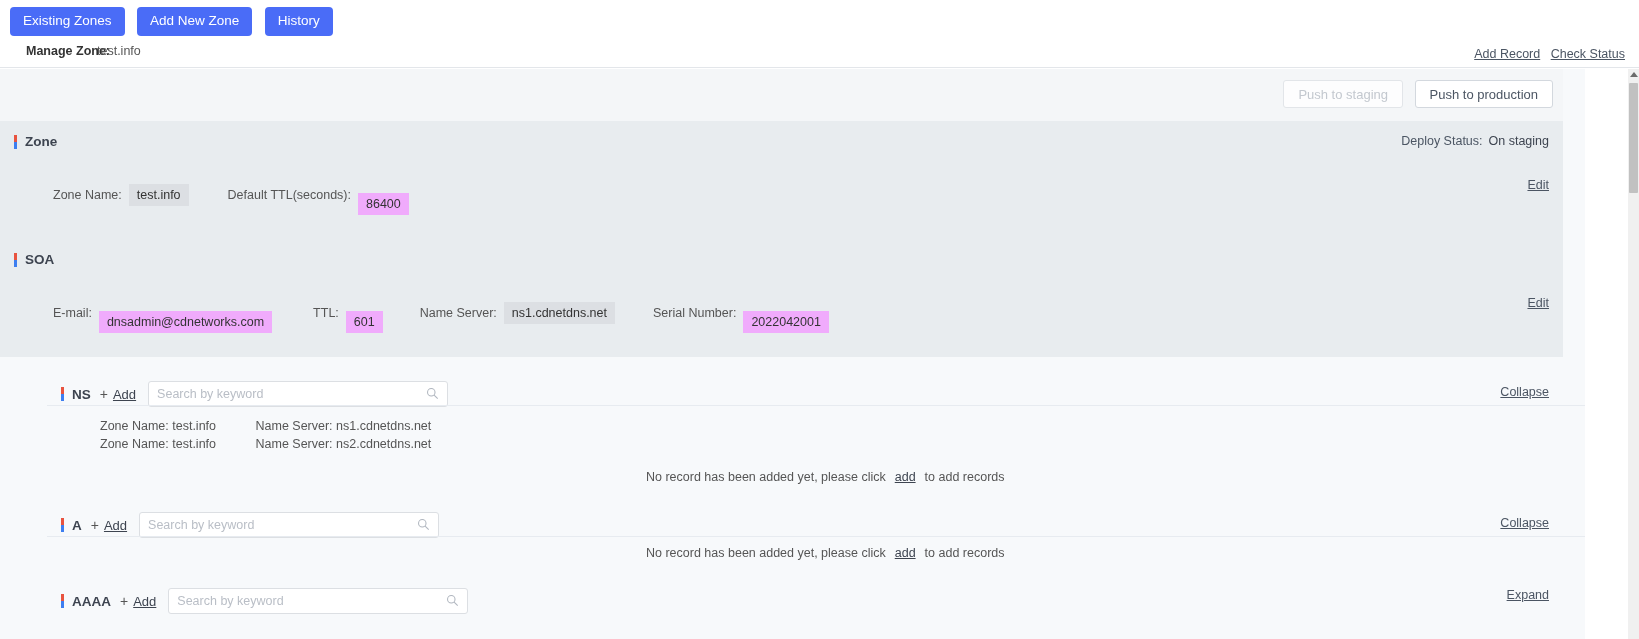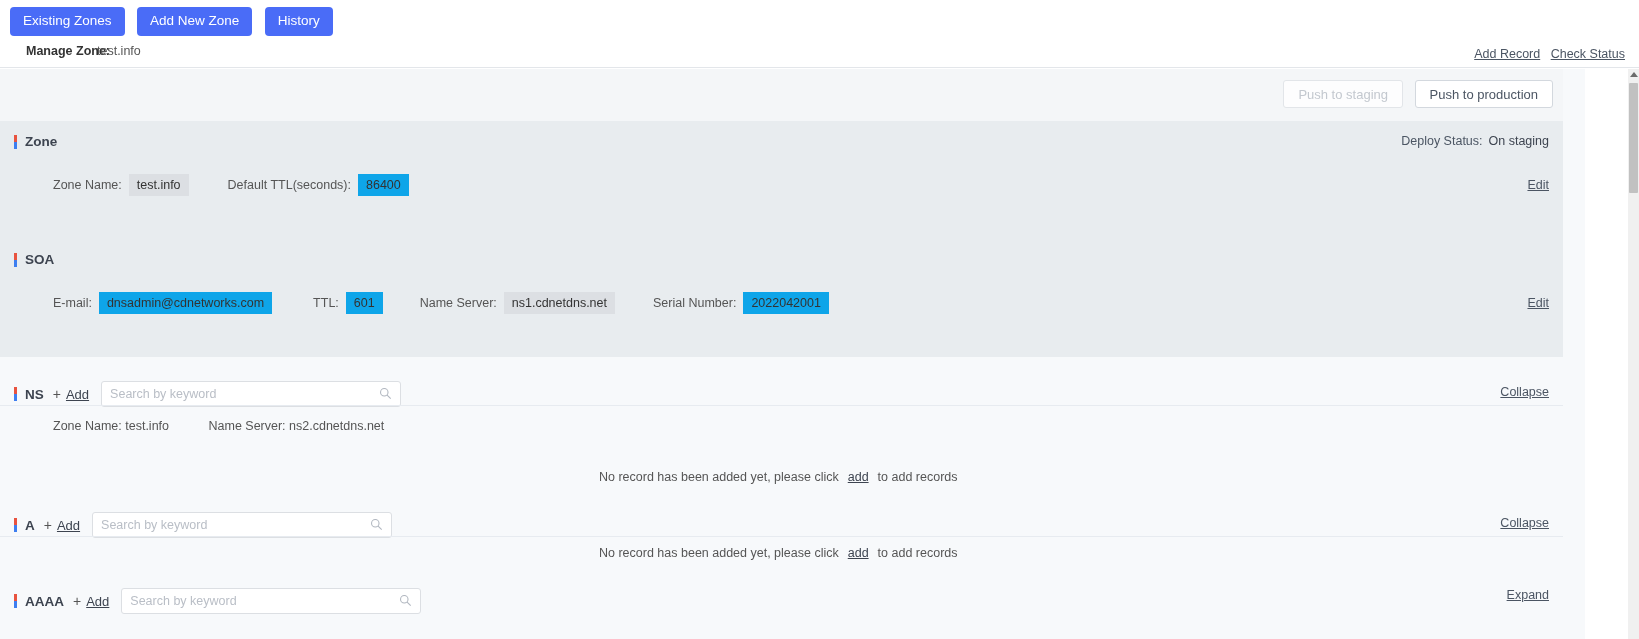--- a/index.html
+++ b/index.html
@@ -69,40 +69,40 @@
     background: #fff; border: 1px solid #d3d8de; border-radius: 3px;
     font-size: 13px; font-family: "Liberation Sans", sans-serif;
     color: #4b5563; cursor: pointer; padding: 0 14px;
   }
   .push-btn.disabled { color: #c3c8cf; border-color: #e2e5e9; cursor: default; background:#fdfdfe; }
   #push-staging { right: 160px; }
   #push-production { right: 10px; }
 
   
   .panel-gray { background: #e8ecef; position: relative; }
-  .panel-light { background: #f7f9fb; position: relative; }
+  .panel-light { background: #f7f9fb; position: relative; margin-left: 47px; }
 
   .sect-title {
     position: absolute; font-size: 13.5px; font-weight: bold; color: #3d4450;
     display: flex; align-items: center;
   }
   .bar {
     display: inline-block; width: 3px; height: 14px;
     margin-right: 8px;
     background: linear-gradient(to bottom, #e8533f 0%, #e8533f 50%, #3d7ef0 50%, #3d7ef0 100%);
   }
 
   .field-row { position: absolute; display: flex; align-items: center; }
   .fl { font-size: 12.5px; color: #555; margin-right: 7px; white-space: nowrap; }
   .fv {
     font-size: 12.5px; color: #333;
     padding: 4px 8px; line-height: 14px;
     white-space: nowrap;
   }
-  .fv.white { background:#0ea5e9; }
+  .fv.white { background:#f0abfc;margin-top:19px; }
   .fv.gray  { background:#dcdfe3; }
 
   .edit-link {
     position: absolute; right: 14px;
     font-size: 12.5px; color: #4b5563; text-decoration: underline; cursor: pointer;
   }
   .deploy {
     position: absolute; right: 14px; font-size: 12.5px; color: #4b5563;
   }
   .deploy .dval { color:#3d4450; margin-left:6px; }
@@ -248,20 +248,24 @@
               <line x1="10" y1="10" x2="14.4" y2="14.4" stroke="#b0b6bf" stroke-width="1.3"></line>
             </svg>
           </span>
         </div>
         <div class="toggle-link" style="top:28px;">Collapse</div>
         <div class="divider" style="top:48px;"></div>
 
         <div class="ns-list" style="left:53px; top:60px;">
           <div class="ns-row">
             <span class="ns-zone">Zone Name: test.info</span>
+            <span class="ns-srv">Name Server: ns1.cdnetdns.net</span>
+          </div>
+          <div class="ns-row">
+            <span class="ns-zone">Zone Name: test.info</span>
             <span class="ns-srv">Name Server: ns2.cdnetdns.net</span>
           </div>
         </div>
 
         <div class="norec" style="left:599px; top:113px;">
           <span>No record has been added yet, please click</span><span class="lnk">add</span><span>to add records</span>
         </div>
       </div>
 
       <div class="panel-light" style="height:76px;">

